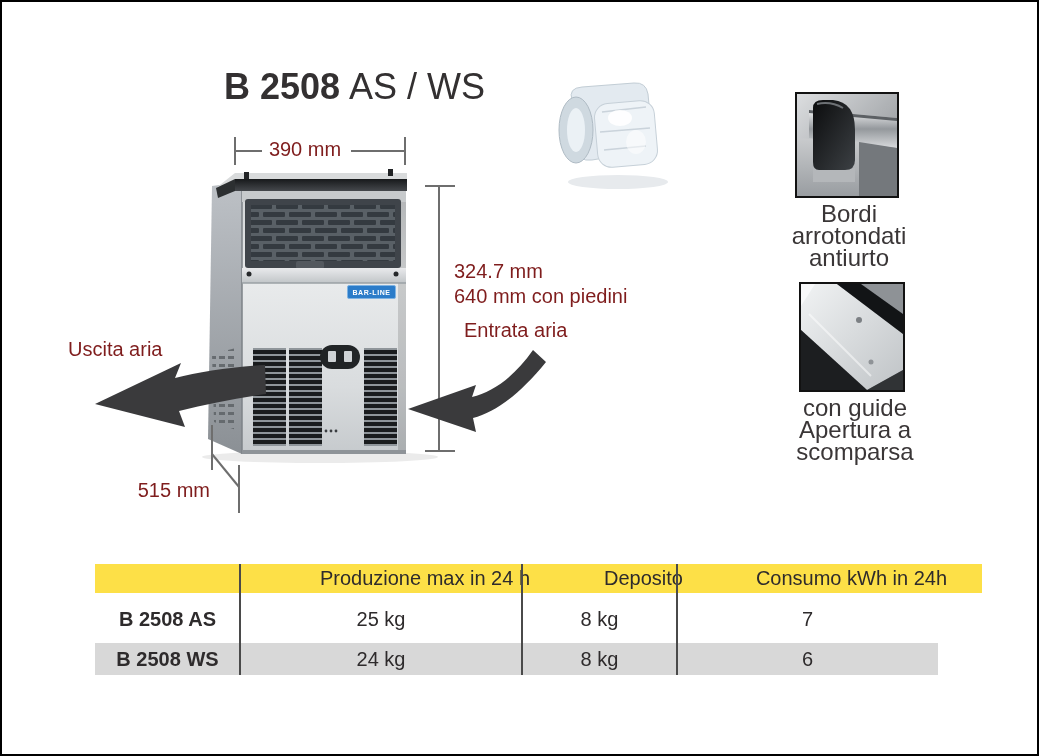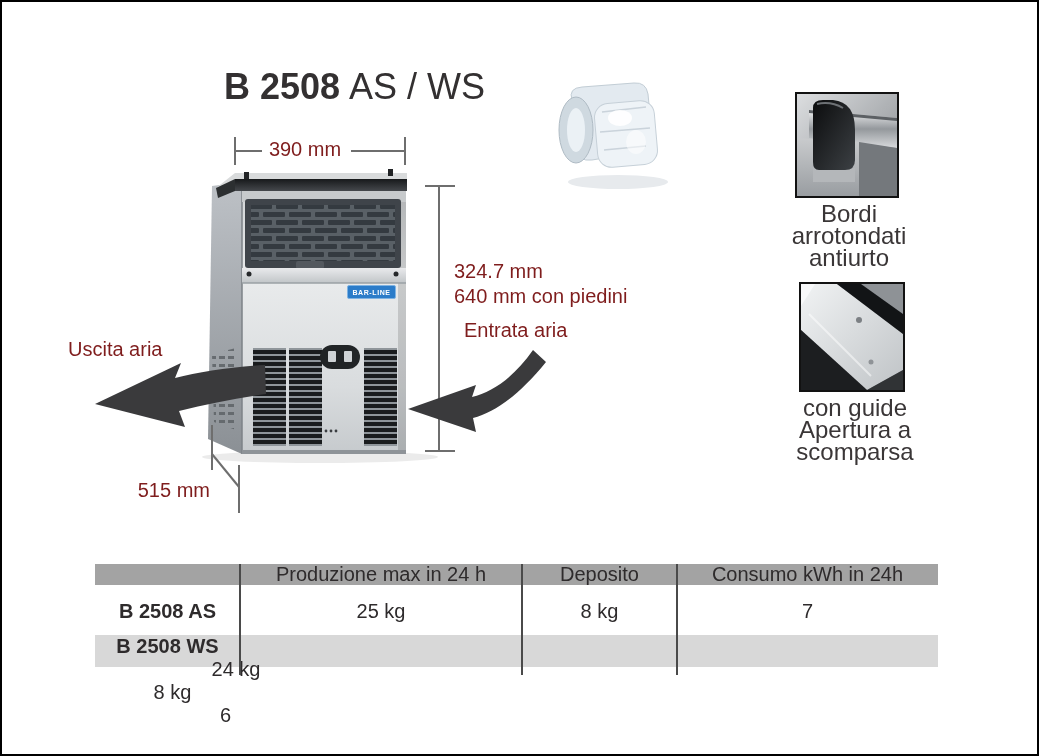--- a/index.html
+++ b/index.html
@@ -28,23 +28,23 @@
     color:#fff;font-size:7px;font-weight:700;letter-spacing:.6px;
     display:flex;align-items:center;justify-content:center;
   }
   .photo-box{position:absolute;z-index:2;border:2px solid #121212;box-sizing:border-box;background:#cfd1d3;overflow:hidden;}
   .box1{left:793px;top:90px;width:104px;height:106px;}
   .box2{left:797px;top:280px;width:106px;height:110px;}
 
   
   .spec-table{position:absolute;left:93px;top:562px;width:843px;z-index:3;}
   .t-row{display:flex;width:843px;}
-  .t-head{height:21px;background:#a3a3a3;}
+  .t-head{height:29px;background:#fde047;padding-left:44px;}
   .t-r1{height:41px;background:#ffffff;}
-  .t-r2{height:32px;background:#d8d8d8;flex-direction:column;}
+  .t-r2{height:32px;background:#d8d8d8;}
   .t-gap1{height:6px;}
   .t-gap2{height:3px;}
   .t-cell{display:flex;align-items:center;justify-content:center;font-size:20px;color:#2e2b2c;box-sizing:border-box;}
   .c0{width:145px;}
   .c1{width:282px;}
   .c2{width:155px;}
   .c3{width:261px;}
   .model-cell{font-weight:700;}
   .t-divider{position:absolute;top:0;width:2px;height:111px;background:#4a4a4a;}
   .d1{left:144px;} .d2{left:426px;} .d3{left:581px;}

